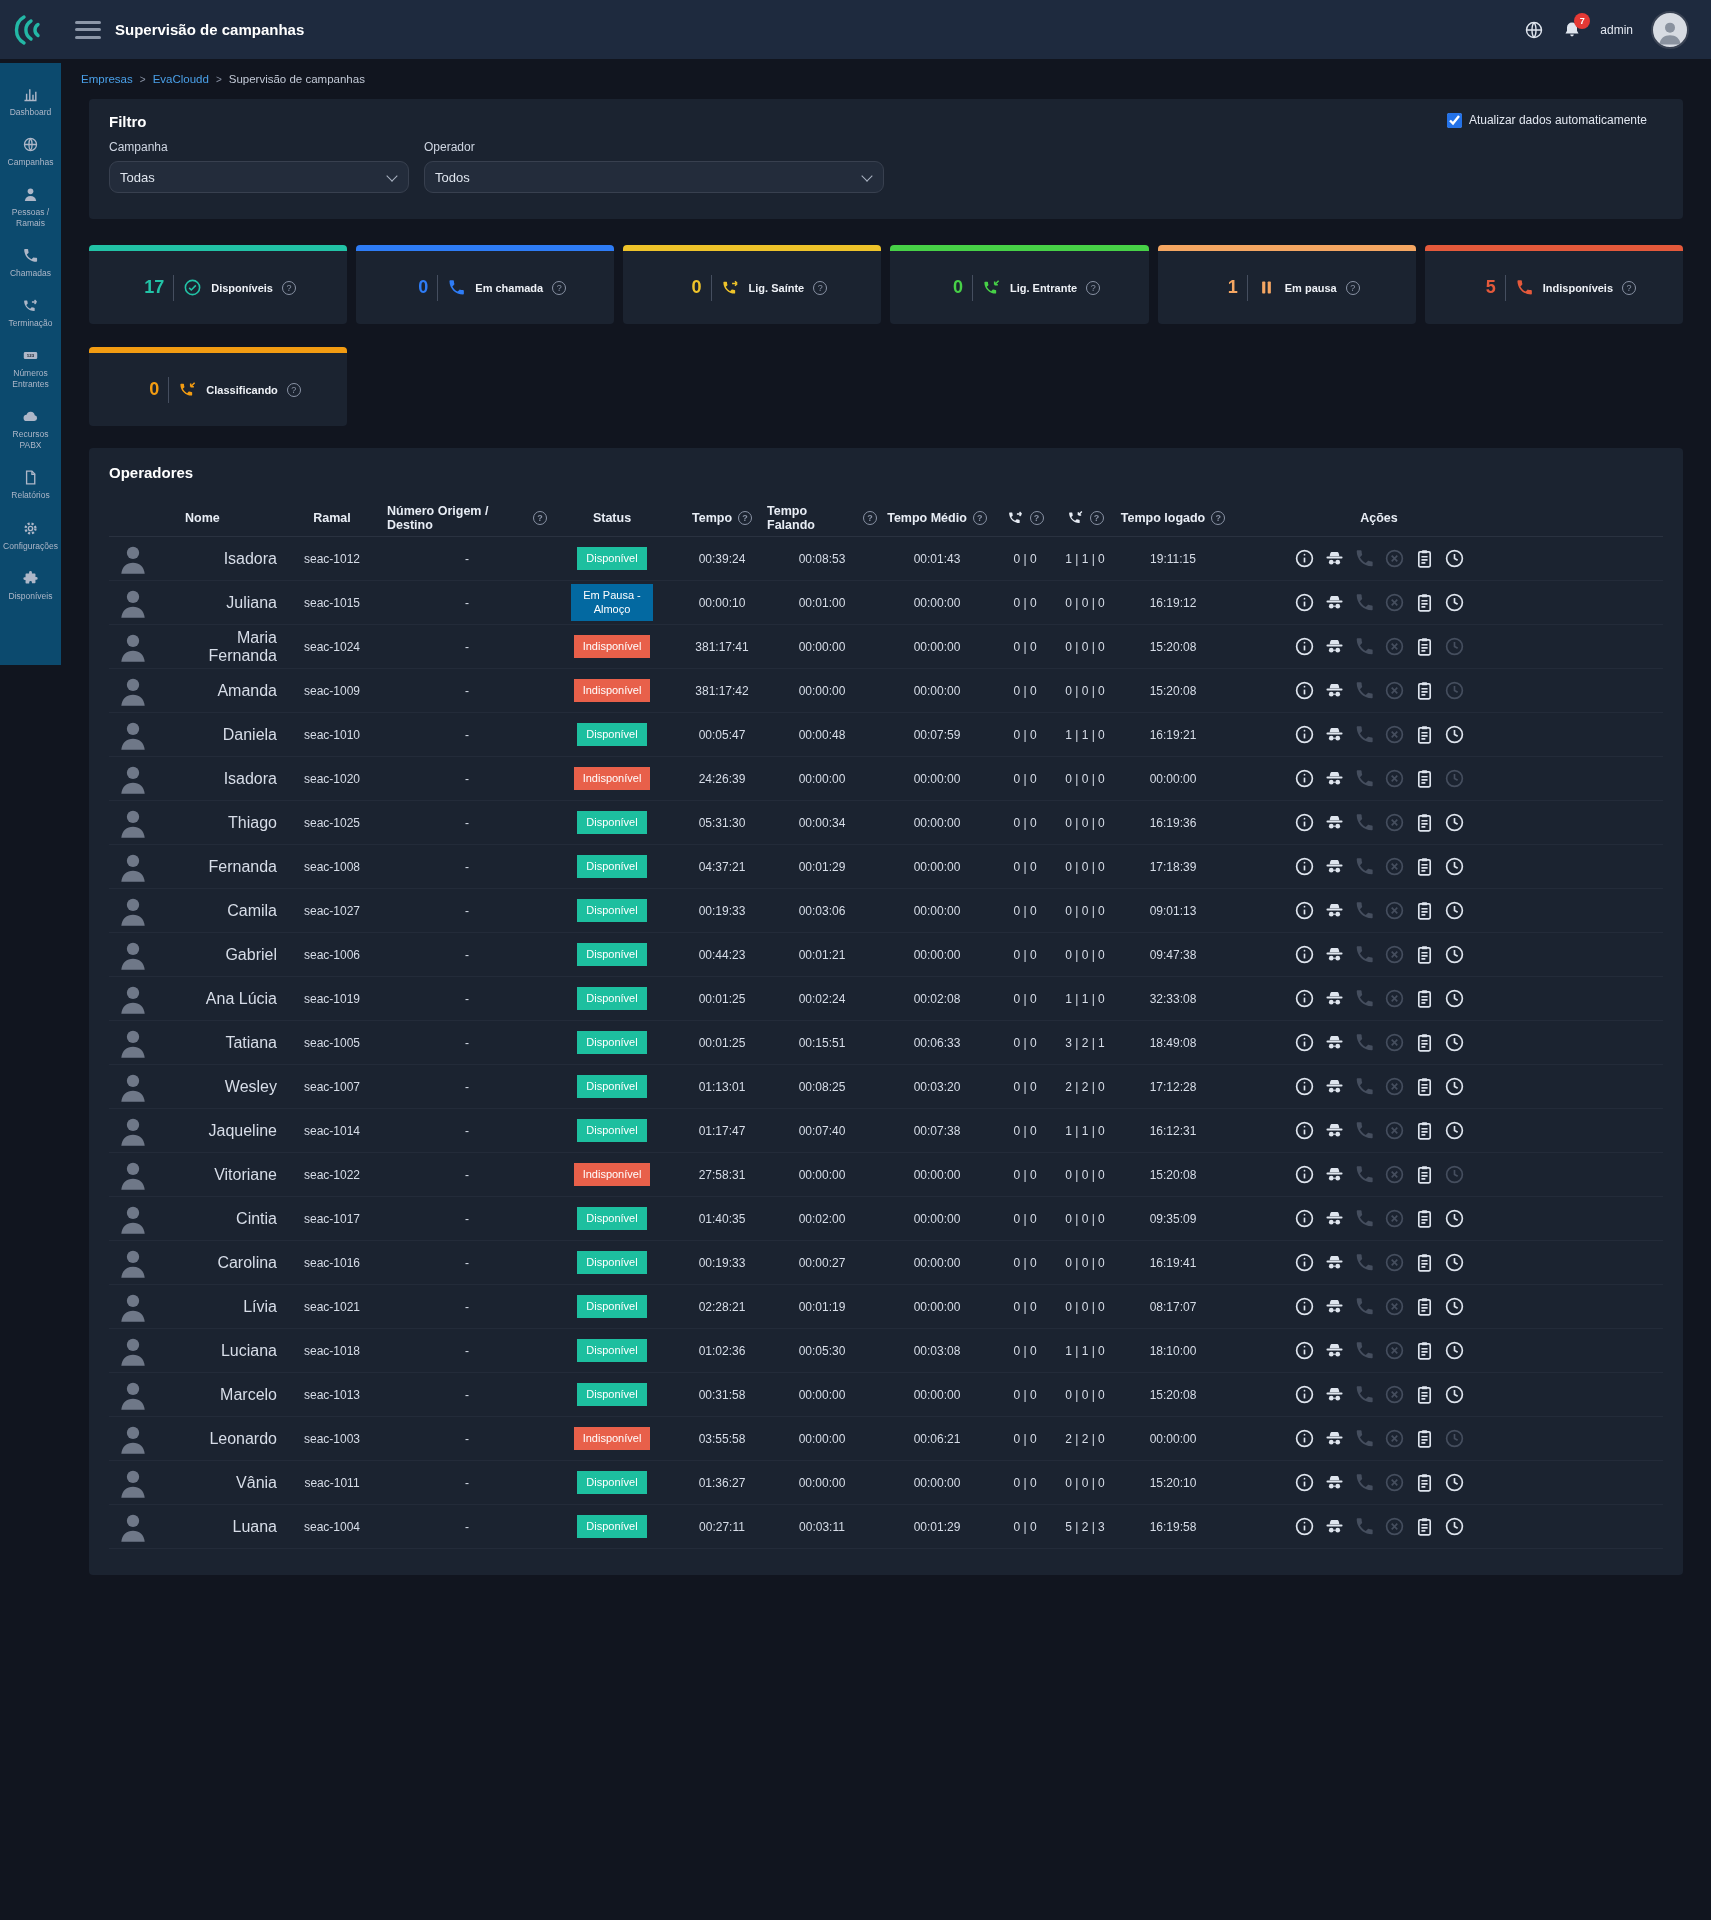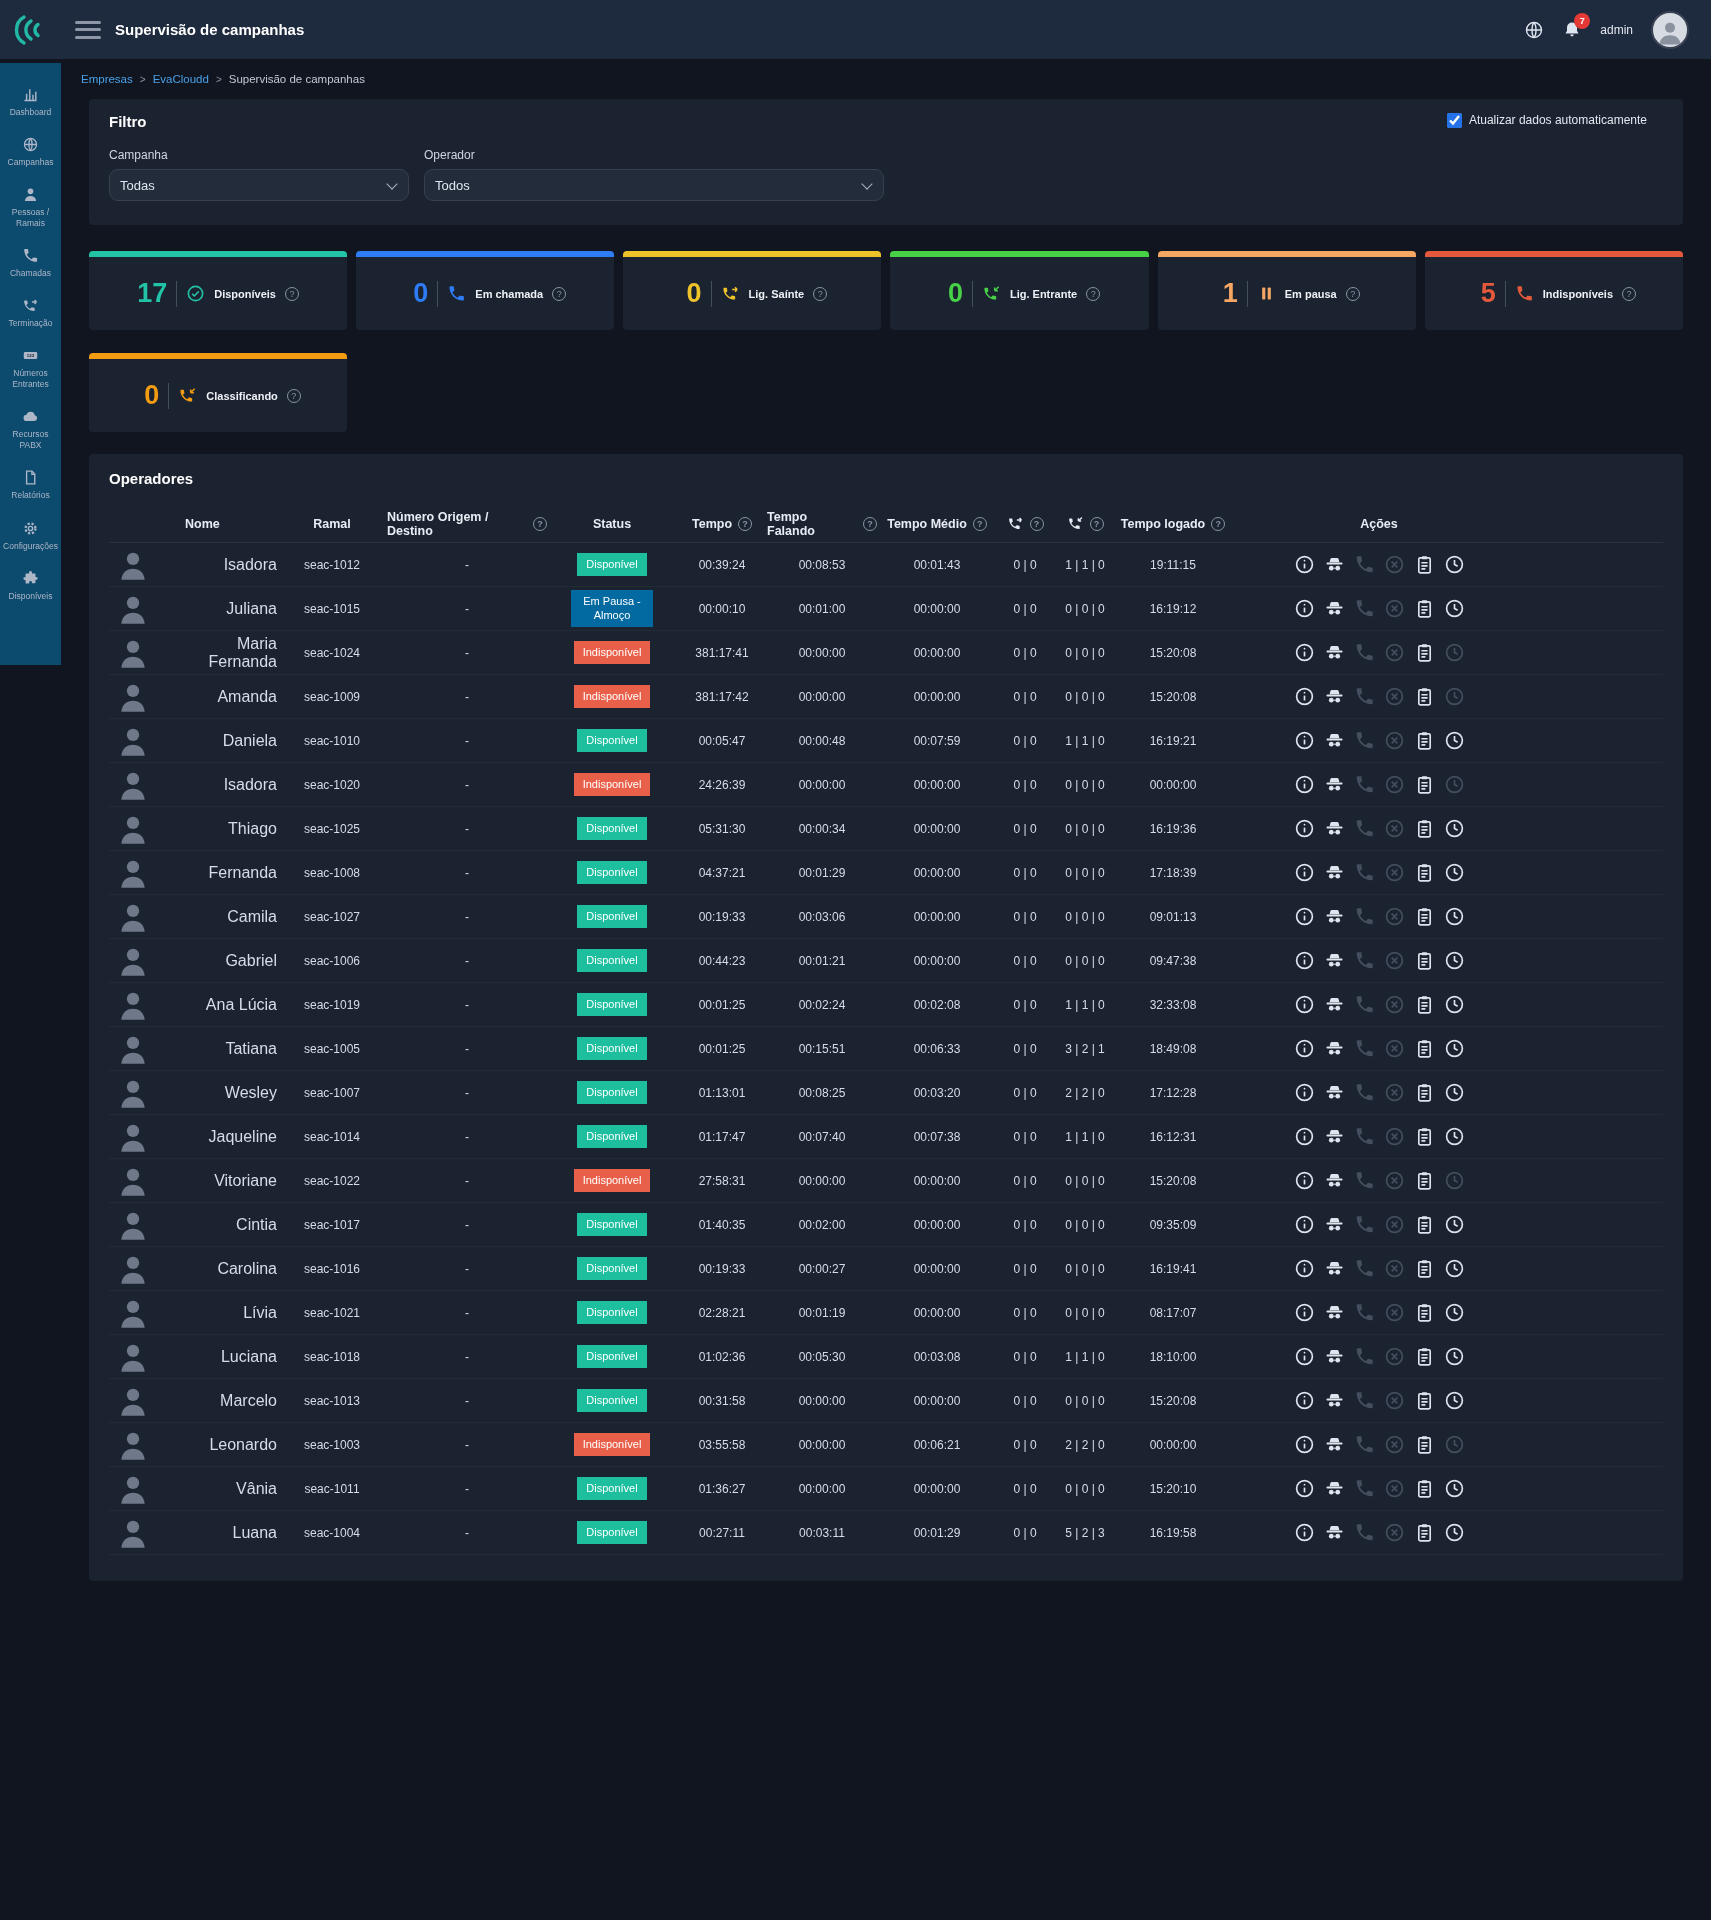--- a/index.html
+++ b/index.html
@@ -44,39 +44,39 @@
   .breadcrumb { display:flex; align-items:center; gap:7px; font-size:11.5px; margin:6px 0 14px 0;text-align:right; }
   .crumb-link { color:#4aa0e8; text-decoration:none; cursor:pointer; }
   .crumb-current { color:#c2c9d6; }
   .crumb-sep { color:#8a93a5; font-size:10px; }
   .panel { background:#1b2330; border-radius:4px; margin:0 8px; }
   
   .filter-panel { padding:14px 20px 24px 20px; position:relative; min-height:120px; }
   .panel-title { font-size:15px; font-weight:bold; color:#ffffff; }
   .auto-refresh { position:absolute; top:14px; right:36px; display:flex; align-items:flex-start; gap:7px; font-size:12px; color:#e2e7f0; }
   .auto-refresh input { width:15px; height:15px; accent-color:#2472e8; cursor:pointer; }
-  .filter-fields { display:flex; gap:15px; margin-top:18px; }
+  .filter-fields { display:flex; gap:15px; margin-top:10px; }
   .field label { display:block; font-size:12px; color:#cfd6e2; margin-bottom:7px; }
   .select-wrap { position:relative; }
   .select-wrap select {
     appearance:none; -webkit-appearance:none;
     background:#232c3b; border:1px solid #38404f; border-radius:9px;
     color:#dfe5ee; font-size:13px; font-family:inherit; height:32px; padding:0 30px 0 10px; width:100%;
     cursor:pointer;
   }
   .select-wrap::after { content:""; position:absolute; right:13px; top:11px; width:7px; height:7px;
     border-right:1.6px solid #aab3c2; border-bottom:1.6px solid #aab3c2; transform:rotate(45deg); pointer-events:none; }
   .w-campanha { width:300px; }
   .w-operador { width:460px; }
   
   .stats-grid { display:grid; grid-template-columns:repeat(6,1fr); column-gap:9px; row-gap:23px; margin:26px 8px 0 8px; }
   .stat-card { background:#1b2330; border-radius:4px; border-top:6px solid var(--ac); height:79px;
     display:flex; align-items:center; justify-content:center; }
   .stat-inner { display:flex; align-items:center; gap:9px; }
-  .stat-value { font-size:27px; font-weight:bold; color:var(--ac); min-width:24px; text-align:right; }
+  .stat-value { font-size:18px; font-weight:bold; color:var(--ac); min-width:24px; text-align:right; }
   .stat-div { width:1px; height:26px; background:#454e5f; }
   .stat-inner .icon { width:19px; height:19px; color:var(--ac); }
   .stat-inner .icon svg { width:100%; height:100%; }
   .stat-label { font-size:11px; font-weight:bold; color:#eef1f6; white-space:nowrap; }
   .help { width:14px; height:14px; border:1px solid #8a93a5; border-radius:50%; color:#8a93a5;
     font-size:9px; display:inline-flex; align-items:center; justify-content:center; flex:none; cursor:pointer; }
   
   .table-panel { margin-top:22px; padding:16px 20px 26px 20px; }
   .table-panel .panel-title { margin-bottom:18px; }
   .tgrid { --cols:48px 120px 110px 160px 130px 90px 110px 120px 56px 64px 112px 300px; }

